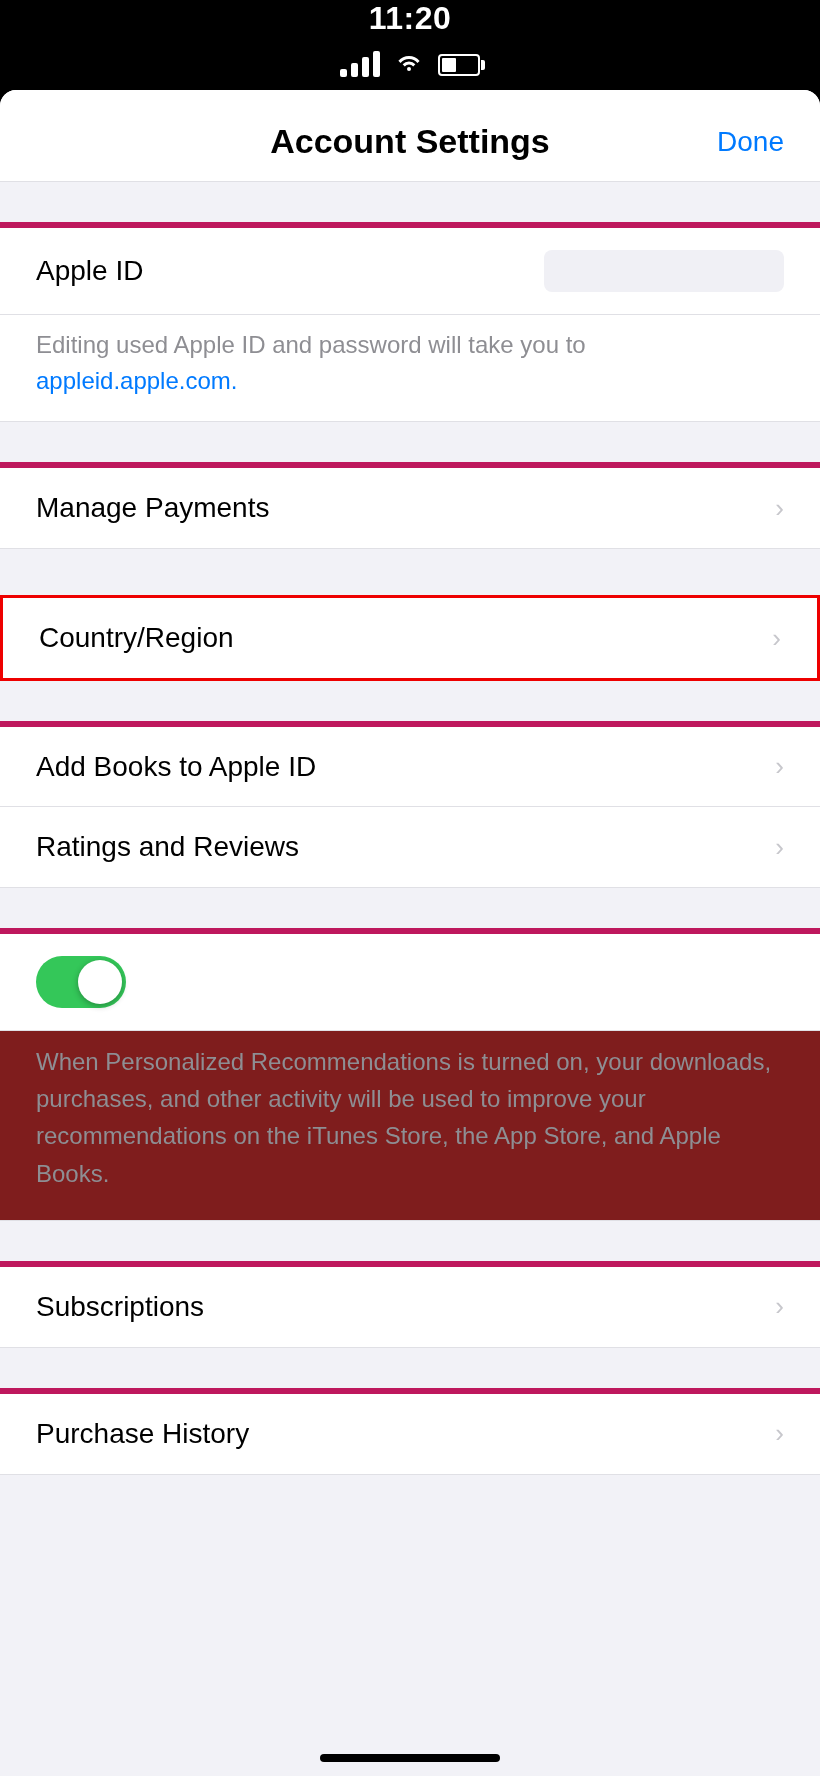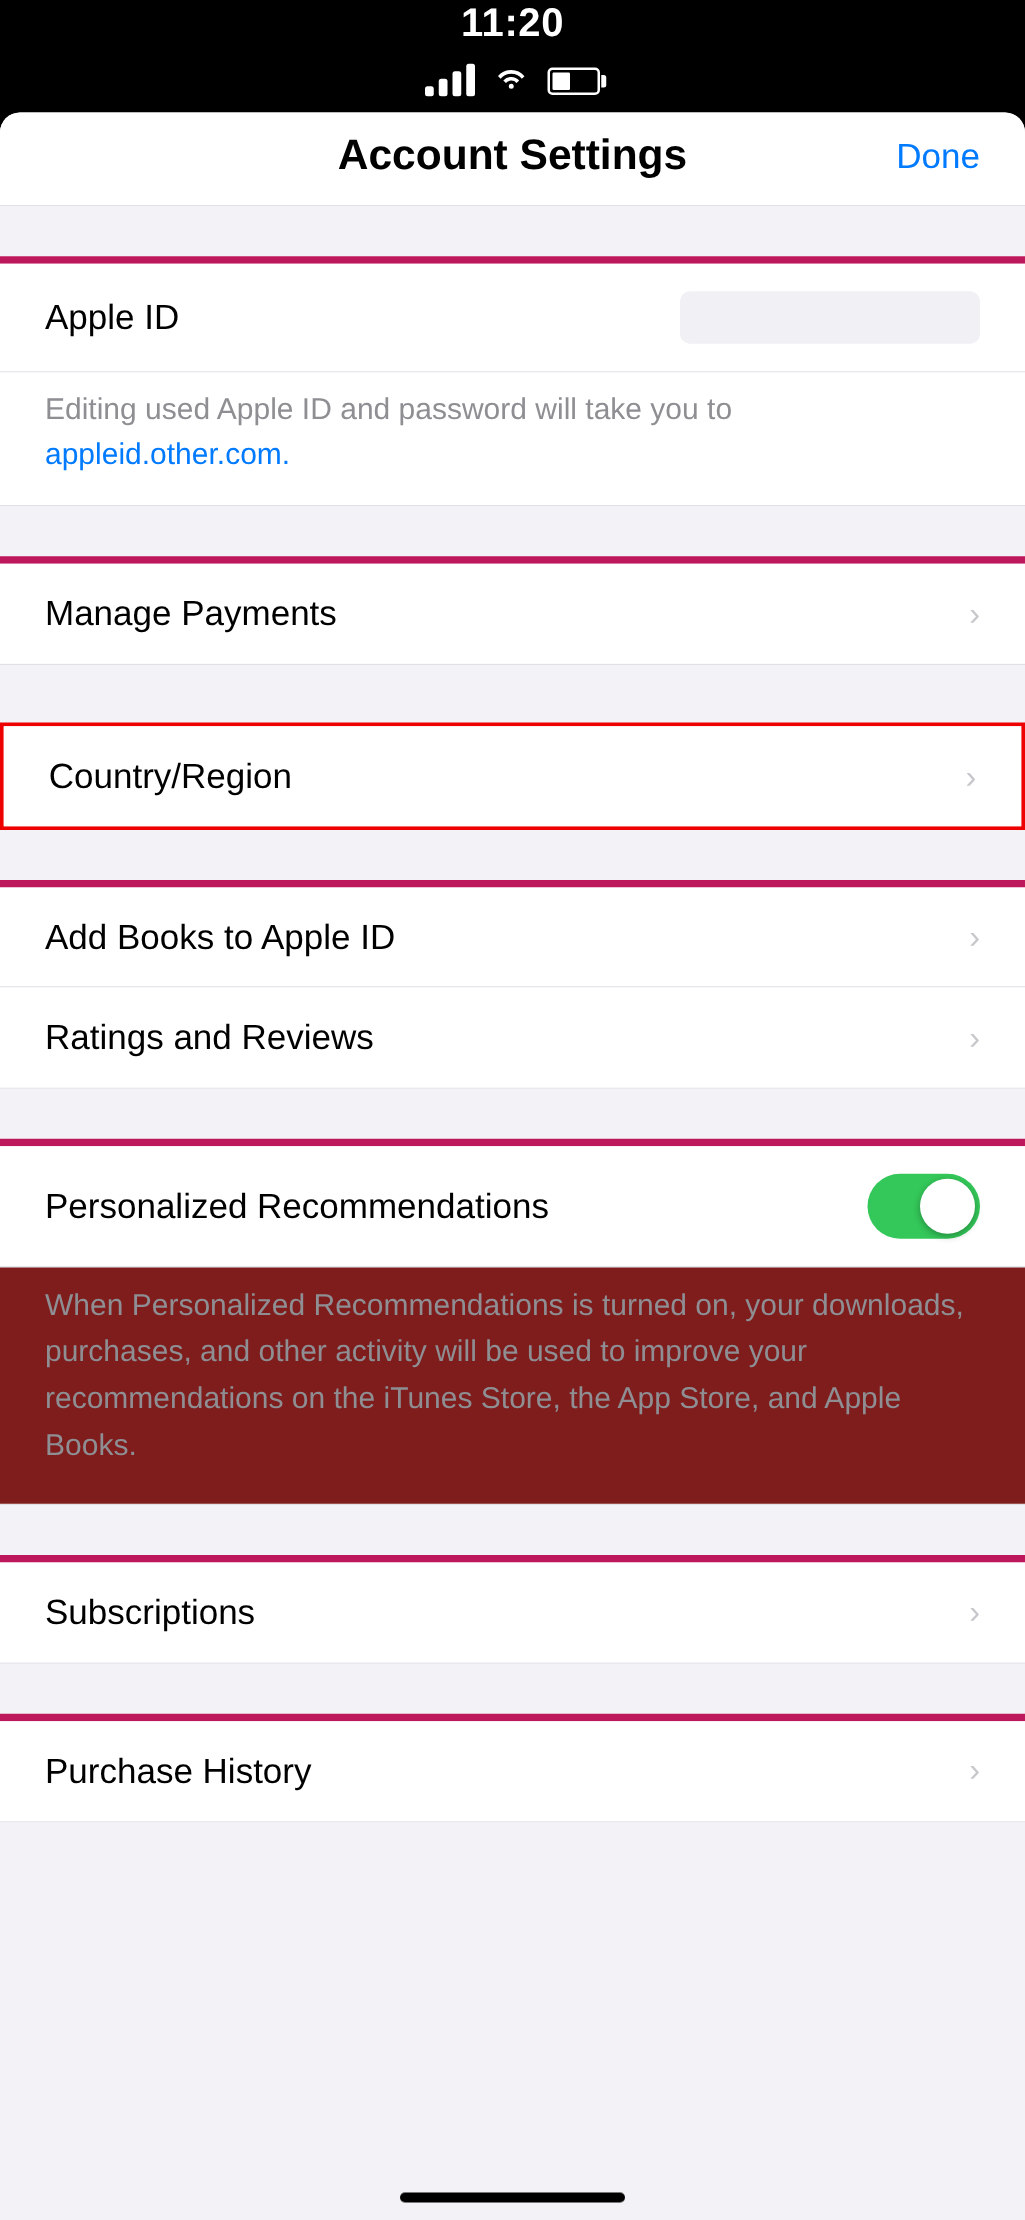--- a/index.html
+++ b/index.html
@@ -90,21 +90,21 @@
       background: #f2f2f7;
       border-radius: 16px 16px 0 0;
       margin-top: 10px;
       min-height: 1686px;
     }
 
     
     .nav-header {
       background: #fff;
       border-radius: 16px 16px 0 0;
-      padding: 15px 36px 20px;
+      padding: 32px 36px 20px;
       display: flex;
       align-items: center;
       justify-content: flex-start;
       border-bottom: 1px solid #e0e0e5;
     }
 
     .nav-title {
       font-size: 34px;
       font-weight: 700;
       color: #000;
@@ -279,21 +279,21 @@
   <div class="section-gap"></div>
 
   <div class="settings-section">
     <div class="settings-row">
       <span class="row-label">Apple ID</span>
       <div class="apple-id-value"></div>
     </div>
     <div class="section-description">
       <span>Editing used Apple ID and password will take you to</span>
       <br>
-      <a href="#">appleid.other.com.</a>
+      <a href="#">appleid.apple.com.</a>
     </div>
   </div>
 
   <div class="section-gap"></div>
 
   <div class="settings-section">
     <div class="settings-row">
       <span class="row-label">Manage Payments</span>
       <span class="chevron">›</span>
     </div>
@@ -316,21 +316,20 @@
     <div class="settings-row">
       <span class="row-label">Ratings and Reviews</span>
       <span class="chevron">›</span>
     </div>
   </div>
 
   <div class="section-gap"></div>
 
   <div class="settings-section">
     <div class="settings-row">
-      <span class="row-label">Personalized Recommendations</span>
       <div class="toggle-container">
         <div class="toggle-track">
           <div class="toggle-thumb"></div>
         </div>
       </div>
     </div>
     <div class="rec-description">When Personalized Recommendations is turned on, your downloads, purchases, and other activity will be used to improve your recommendations on the iTunes Store, the App Store, and Apple Books.</div>
   </div>
 
   <div class="section-gap"></div>

